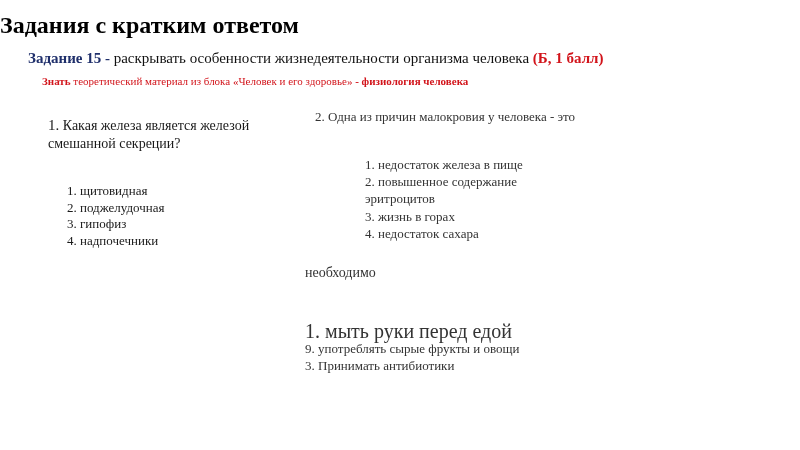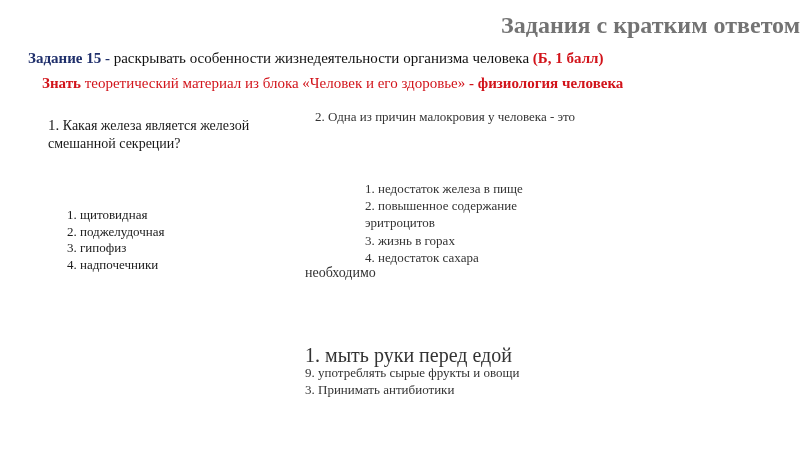--- a/index.html
+++ b/index.html
@@ -2,33 +2,33 @@
 <html><head>
 <meta charset="utf-8">
 <style>
   html, body { margin:0; padding:0; }
   body {
     width:800px; height:450px; background:#ffffff; position:relative; overflow:hidden;
     font-family:"Liberation Serif", "DejaVu Serif", serif; color:#1a1a1a;
   }
   .abs { position:absolute; white-space:nowrap; }
   .title {
-    left:0; width:800px; top:12px; text-align:right;
-    font-size:24px; font-weight:bold; color:#737373;
+    left:0; width:800px; top:12px; text-align:left;
+    font-size:24px; font-weight:bold; color:#000000;
   }
   .task-line { left:28px; top:50px; font-size:15px; color:#111; }
   .task-line .task-no { font-weight:bold; color:#1f2f6b; }
   .task-line .dash { font-weight:bold; color:#1f2f6b; }
   .task-line .score { font-weight:bold; color:#d2141b; }
-  .know-line { left:42px; top:75px; font-size:15px; color:#d2141b; }
+  .know-line { left:42px; top:75px; font-size:11px; color:#d2141b; }
   .know-line b { font-weight:bold; }
 
   .q { font-size:14px; color:#1a1a1a; line-height:18px; }
   .q .qnum { font-size:15px; }
-  .opts { font-size:13px; line-height:16.5px; color:#1a1a1a;margin-top:24px; }
+  .opts { font-size:13px; line-height:16.5px; color:#1a1a1a; }
   .opts div { white-space:nowrap; }
 
   .q1 { left:48px; top:116px; }
   .q1-opts { left:67px; top:183px; }
 
   .q2 { left:315px; top:108px; font-size:13px; color:#333; }
   .q2-opts { left:365px; top:156px; line-height:17.2px; color:#333; }
 
   .q3 { left:305px; top:263px; font-size:14px; line-height:19px; color:#333; }
   .q3-opts { left:305px; top:323px; line-height:17px; color:#333; }

